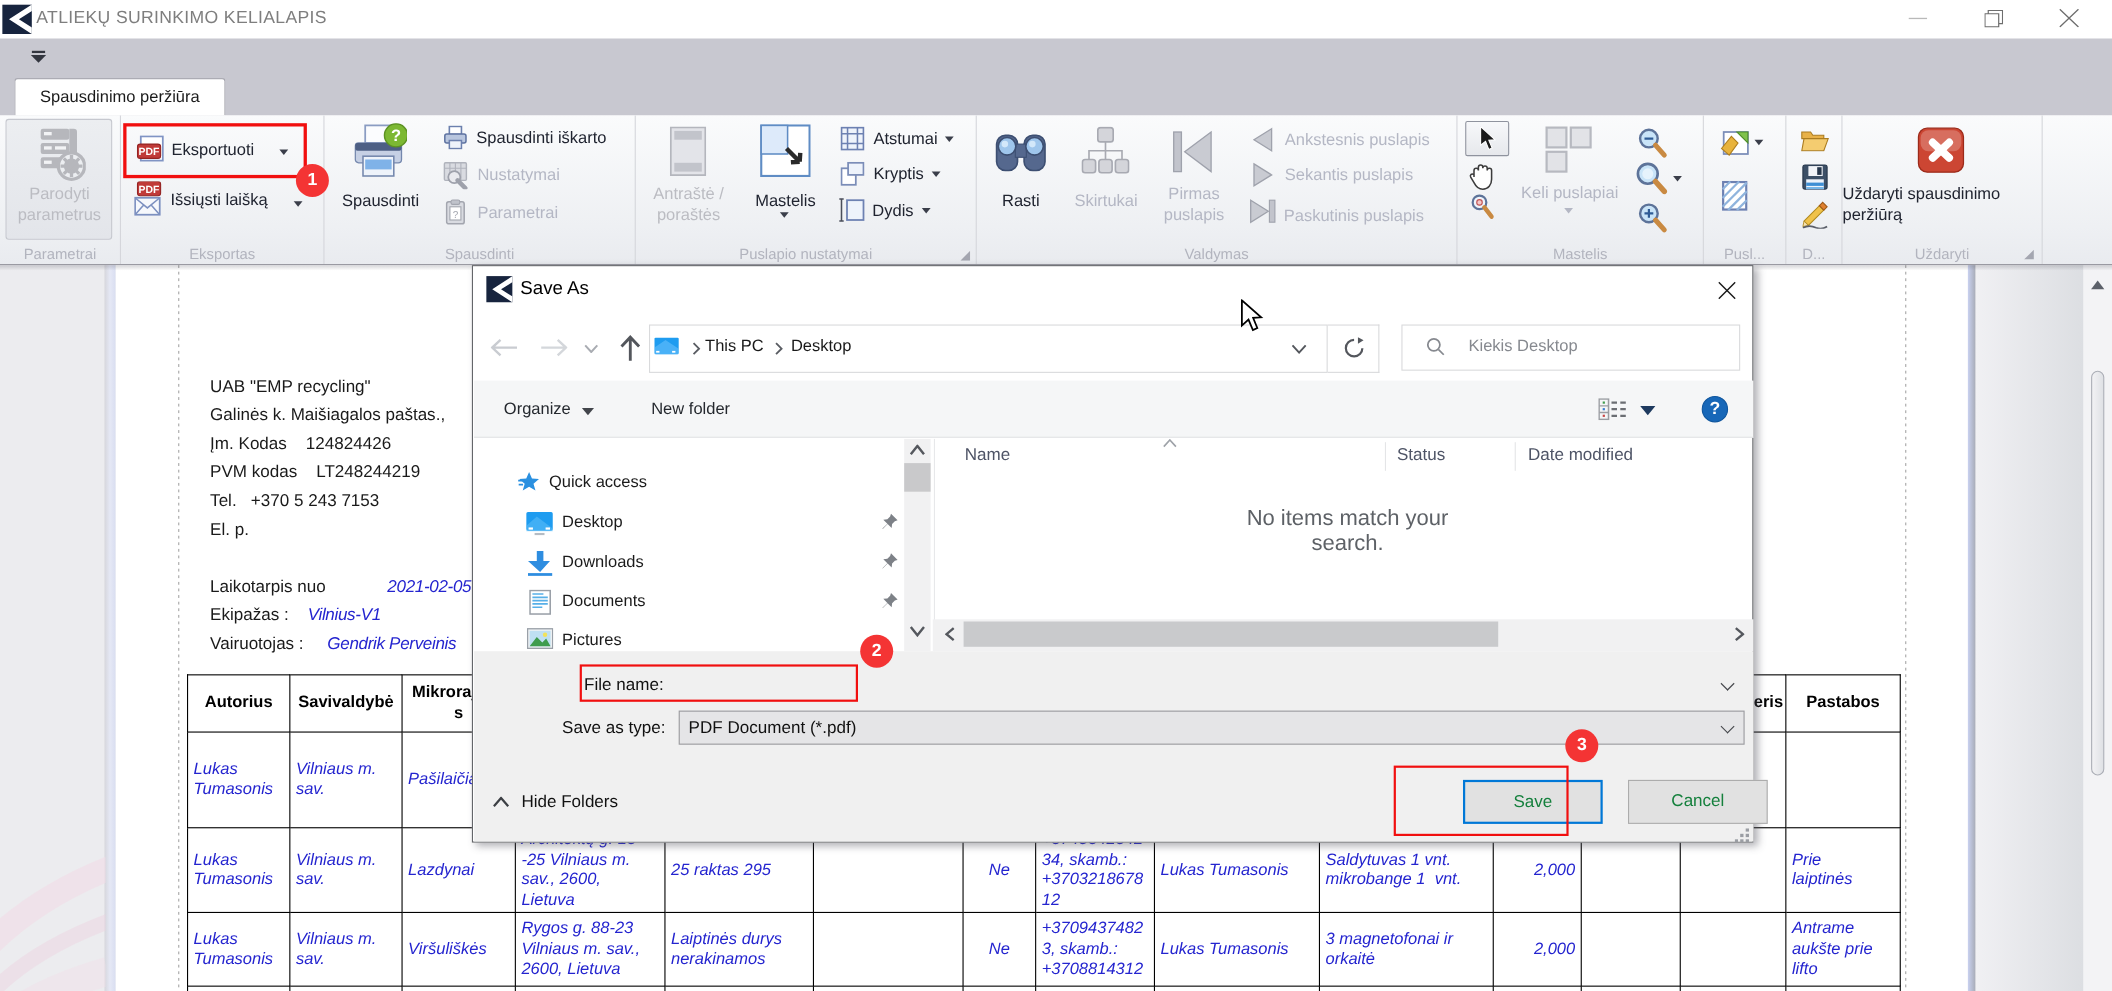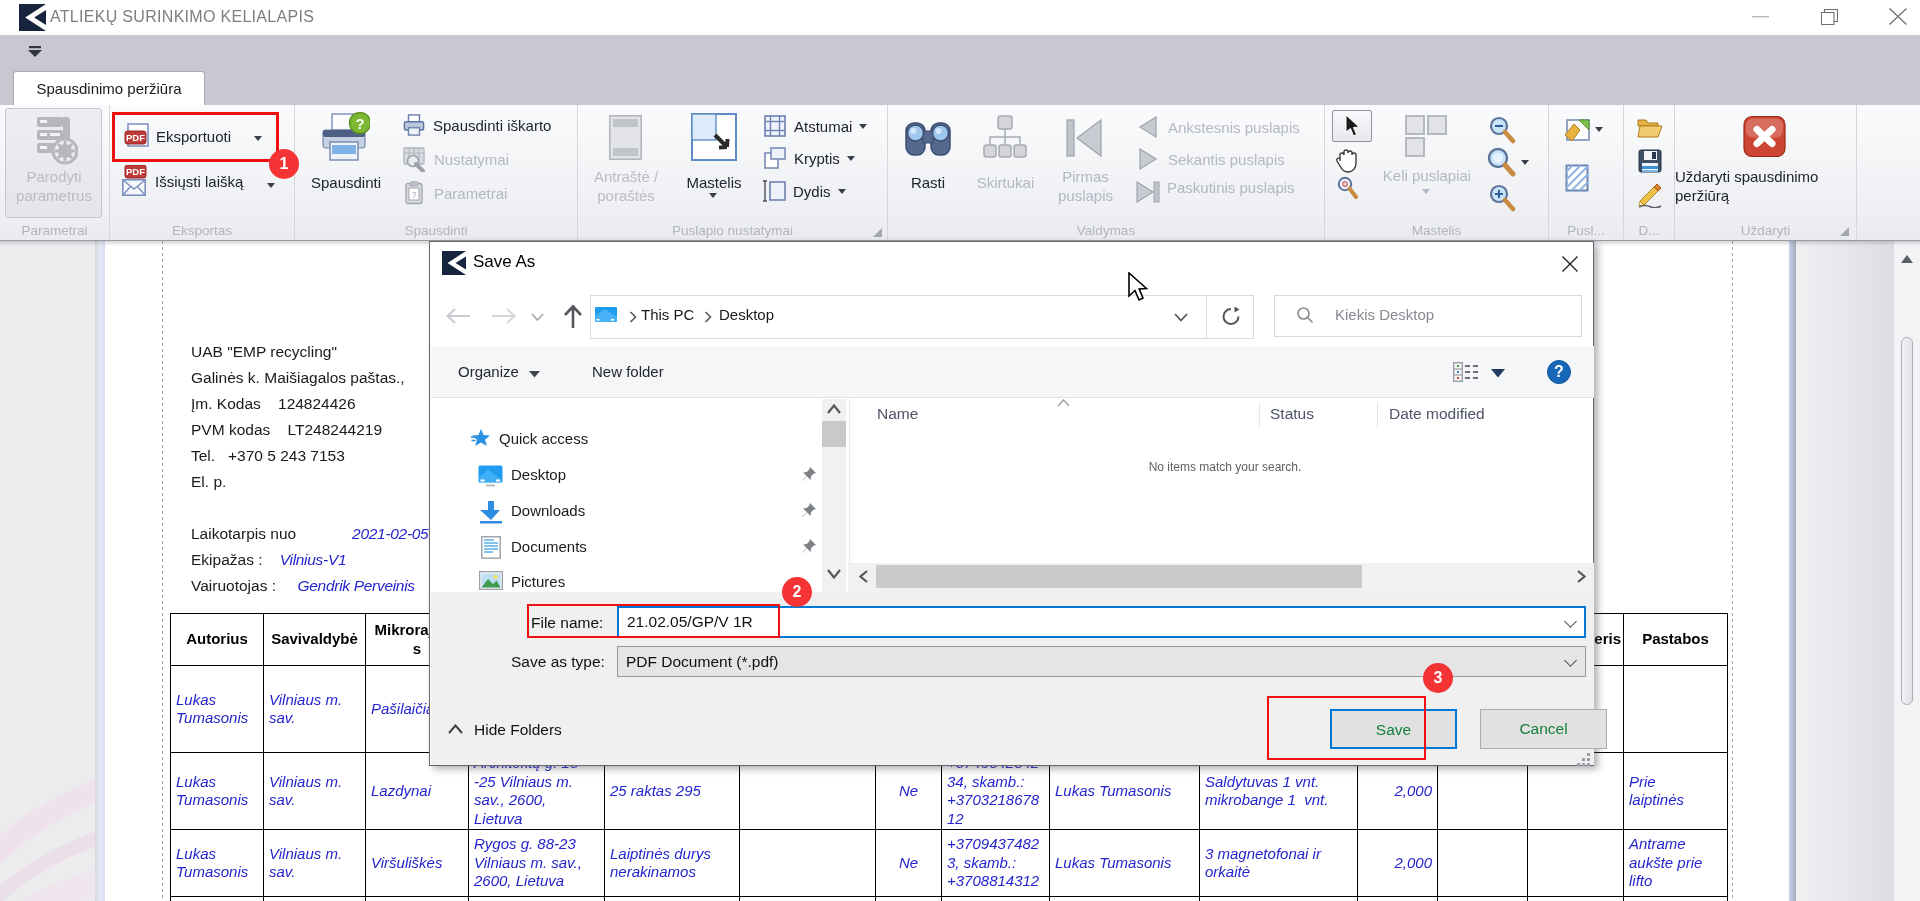--- a/index.html
+++ b/index.html
@@ -1,20 +1,20 @@
 <!DOCTYPE html>
 <html><head>
 <meta charset="utf-8">
 <style>
   * { margin:0; padding:0; box-sizing:border-box; }
   html,body { width:1920px; height:901px; overflow:hidden; }
   body { font-family:"Liberation Sans", sans-serif; position:relative; background:#fff; }
   .abs { position:absolute; }
   
-  #titlebar { left:17px; top:0; width:1520px; height:35px; background:#fff; }
+  #titlebar { left:0; top:0; width:1520px; height:35px; background:#fff; }
   #title-text { left:33px; top:8px; font-size:16px; color:#7e7e7e; letter-spacing:0.3px; }
   
   #strip { left:0; top:35px; width:1920px; height:70px; background:#c8c8d0; }
   #tab { left:13px; top:36px; width:192px; height:34px; background:#fff; border:1px solid #a8a8b0; border-bottom:none; border-radius:3px 3px 0 0; text-align:center; font-size:15px; color:#1a1a1a; line-height:34px; }
   
   #ribbon { left:0; top:105px; width:1920px; height:136px; background:linear-gradient(#fafbfc,#eef0f3 75%,#e9ebef); border-bottom:1px solid #9a9aa2; }
   .grp { position:absolute; top:0; height:135px; border-right:1px solid #d5d6db; }
   .grplabel { position:absolute; bottom:2px; left:0; right:0; text-align:center; font-size:13.5px; color:#b2b4be; white-space:nowrap; }
   .rtxt { font-size:15px; color:#202430; white-space:nowrap; }
   .rtxt.dis { color:#b4b7c4; }
@@ -255,21 +255,21 @@
           <path d="M20 2 L4 12 L20 22 Z" fill="#c9cbd2" stroke="#9fa2ac" stroke-width="1.2"></path>
         </svg>
       <span class="rtxt dis" style="margin-left:8px">Ankstesnis puslapis</span>
     </div>
     <div class="abs" style="left:248px;top:42px;display:flex;align-items:center">
       <svg width="24" height="24" viewBox="0 0 24 24">
           <path d="M4 2 L20 12 L4 22 Z" fill="#c9cbd2" stroke="#9fa2ac" stroke-width="1.2"></path>
         </svg>
       <span class="rtxt dis" style="margin-left:8px">Sekantis puslapis</span>
     </div>
-    <div class="abs" style="left:246px;top:74px;display:flex;align-items:flex-start">
+    <div class="abs" style="left:246px;top:74px;display:flex;align-items:flex-end">
       <svg width="27" height="26" viewBox="0 0 27 26">
           <path d="M3 3 L19 13 L3 23 Z" fill="#c9cbd2" stroke="#9fa2ac" stroke-width="1.2"></path>
           <rect x="20" y="3" width="5" height="20" fill="#c2c4cc" stroke="#9fa2ac" stroke-width="1"></rect>
         </svg>
       <span class="rtxt dis" style="margin-left:6px">Paskutinis puslapis</span>
     </div>
     <div class="grplabel">Valdymas</div>
   </div>
 
   <div class="grp" style="left:1325px;width:224px">
@@ -638,34 +638,33 @@
     </svg>
 
   <div class="dlg" style="left:447px;top:163px;font-size:15.5px;color:#4e5466">Name</div>
   <svg class="dlg" style="left:627px;top:157px" width="13" height="8">
       <path d="M1 7 L6.5 1 L12 7" fill="none" stroke="#9ea2a8" stroke-width="1.5"></path>
     </svg>
   <div class="dlg" style="left:829px;top:160px;width:1px;height:26px;background:#e4e5e7"></div>
   <div class="dlg" style="left:840px;top:163px;font-size:15.5px;color:#4e5466">Status</div>
   <div class="dlg" style="left:947px;top:160px;width:1px;height:26px;background:#e4e5e7"></div>
   <div class="dlg" style="left:959px;top:163px;font-size:15.5px;color:#4e5466">Date modified</div>
-  <div class="dlg" style="left:680px;top:218px;width:230px;text-align:center;font-size:12px;color:#5d6166">No items match your search.</div>
+  <div class="dlg" style="left:680px;top:218px;width:230px;text-align:center;font-size:20px;color:#5d6166">No items match your search.</div>
 
   <div class="dlg" style="left:418px;top:321px;width:746px;height:29px;background:#f1f1f2"></div>
   <svg class="dlg" style="left:429px;top:328px" width="9" height="13">
       <path d="M8 1 L1.5 6.5 L8 12" fill="none" stroke="#55585e" stroke-width="2.2"></path>
     </svg>
   <div class="dlg" style="left:446px;top:323px;width:486px;height:23px;background:#c9cacc"></div>
   <svg class="dlg" style="left:1147px;top:328px" width="9" height="13">
       <path d="M1 1 L7.5 6.5 L1 12" fill="none" stroke="#55585e" stroke-width="2.2"></path>
     </svg>
 
   <div class="dlg" id="dfooter"></div>
   <div class="dlg" style="left:101px;top:372px;font-size:15.5px;color:#111">File name:</div>
-  <div class="dlg" id="fname">21.02.05/GP/V 1R</div>
   <span class="chev" style="left:1136px;top:375px"></span>
   <div class="dlg" style="left:81px;top:411px;font-size:15.5px;color:#111">Save as type:</div>
   <div class="dlg" id="ftype">PDF Document (*.pdf)</div>
   <span class="chev" style="left:1136px;top:414px"></span>
   <svg class="dlg" style="left:18px;top:482px" width="15" height="10">
       <path d="M1 9 L7.5 1.5 L14 9" fill="none" stroke="#3c3f44" stroke-width="2"></path>
     </svg>
   <div class="dlg" style="left:44px;top:479px;font-size:15.5px;color:#111">Hide Folders</div>
   <div class="btn" style="left:860px;top:467px;border:2px solid #0078d7">Save</div>
   <div class="btn" style="left:1010px;top:467px;border:1px solid #acacac">Cancel</div>

